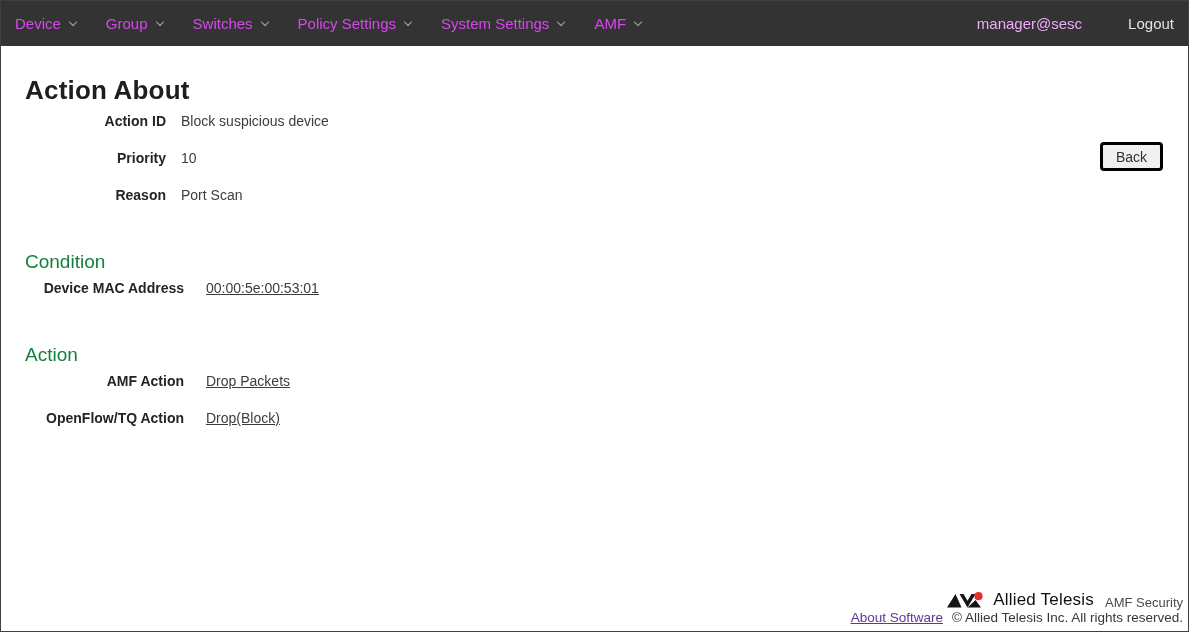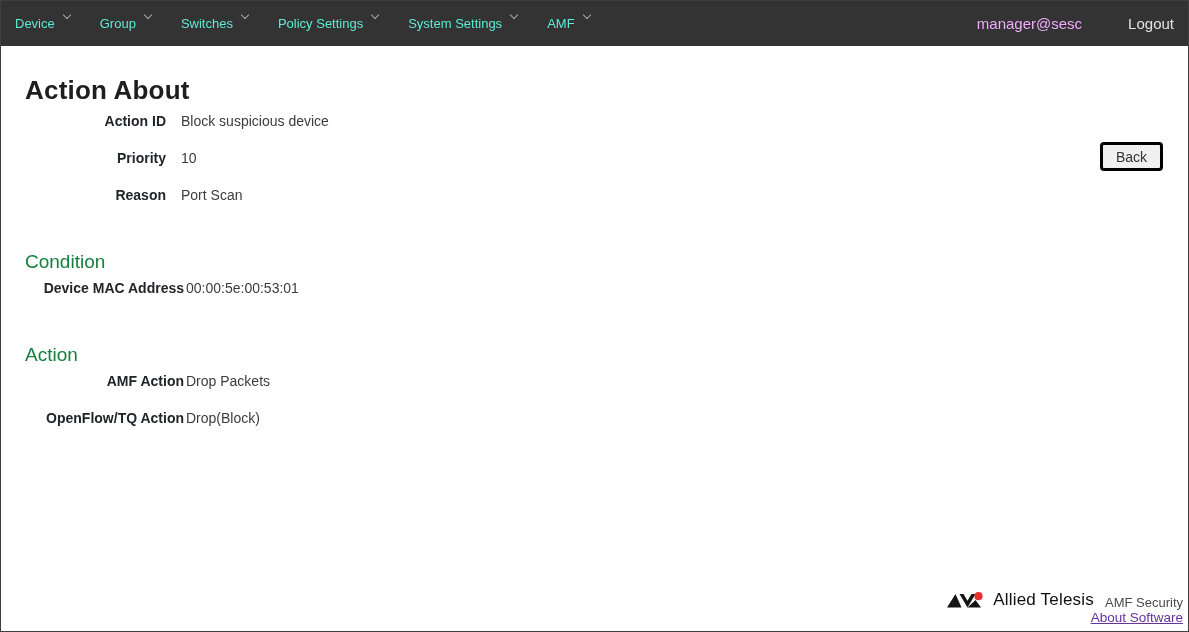--- a/index.html
+++ b/index.html
@@ -13,21 +13,21 @@
     border:1px solid #3f3f3f; background:#fff; overflow:hidden;
   }
 
   
   .navbar {
     height:45px; background:#333333; display:flex;
     align-items:center; padding:0 14px; color:#dcdcdc;
   }
   .nav-left { display:flex; align-items:center; }
   .nav-link {
-    display:flex; align-items:flex-start; font-size:13px; color:#5eead4;
+    display:flex; align-items:center; font-size:15px; color:#d946ef;
     margin-right:30px; cursor:pointer; white-space:nowrap;
   }
   .nav-link:last-child { margin-right:0; }
   .chev {
     display:inline-block; width:6px; height:6px;
     border-right:1.5px solid #a8a8a8; border-bottom:1.5px solid #a8a8a8;
     transform:rotate(45deg); margin-left:9px; margin-top:-4px;
   }
   .nav-right { margin-left:auto; display:flex; align-items:center; }
   .nav-user { font-size:15px; color:#f0abfc; cursor:pointer; }
@@ -45,21 +45,21 @@
     background:#f0f0f0; border:3px solid #000000; border-radius:4px;
     font-family:inherit; cursor:pointer;
   }
   .field-row { display:flex; height:37px; }
   .field-label {
     width:165px; text-align:right; font-weight:700;
     font-size:14px; color:#212529; flex:0 0 auto;
   }
   .field-value { margin-left:15px; font-size:14px; color:#3c3c3c; }
   .grp .field-label { width:183px; }
-  .grp .field-value { margin-left:2px; }
+  .grp .field-value { margin-left:22px;text-decoration:underline; }
   .section-title {
     font-size:19px; font-weight:500; color:#15803d;
     margin:27px 0 7px 24px;
   }
 
   
   .footer {
     position:absolute; left:0; right:0; bottom:0;
     display:flex; align-items:flex-end; justify-content:space-between;
     padding:0 5px 6px 12px;
@@ -161,16 +161,17 @@
         <polygon points="0,16.5 8.5,3 14.5,16.5" fill="#141414"></polygon>
         <polygon points="12.5,3 20.5,16.5 28.5,3 24.5,3 20.5,9.8 16.5,3" fill="#141414"></polygon>
         <polygon points="20.5,16.5 34,16.5 28.5,9" fill="#141414"></polygon>
         <circle cx="31.5" cy="5.2" r="4.1" fill="#e4322e"></circle>
       </svg>
       <span class="brand-name">Allied Telesis</span>
       <span class="product-name">AMF Security</span>
     </div>
     <div class="footer-right">
       <a class="about-link">About Software</a>
+      <span class="copyright">© Allied Telesis Inc. All rights reserved.</span>
     </div>
   </div>
 
 </div>
 
 </body></html>

